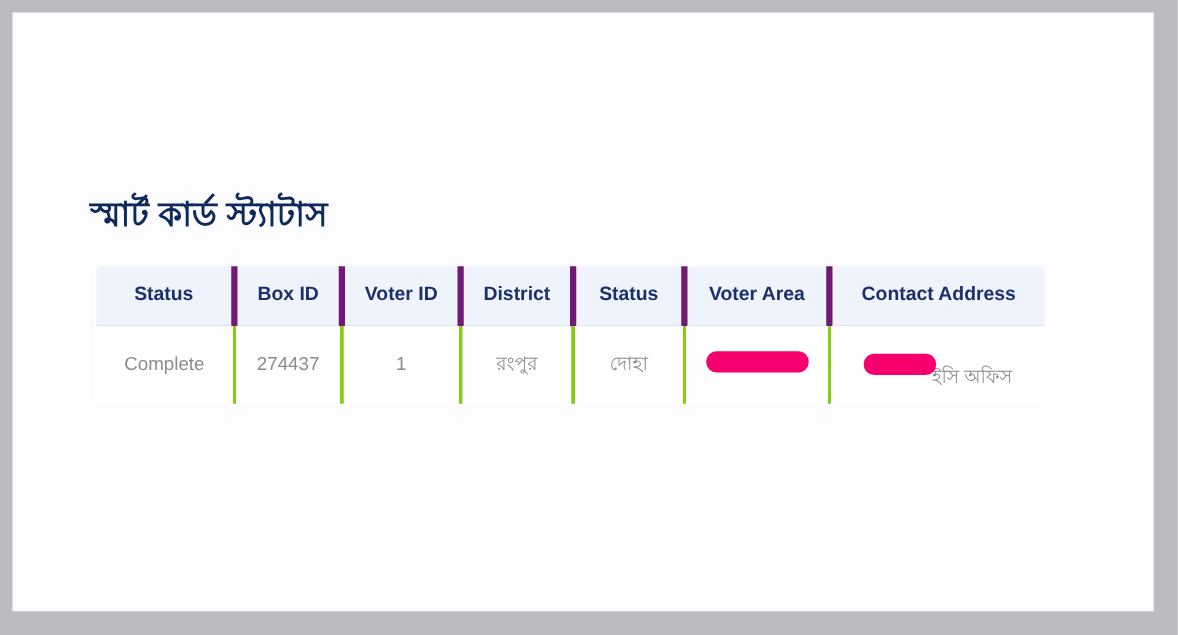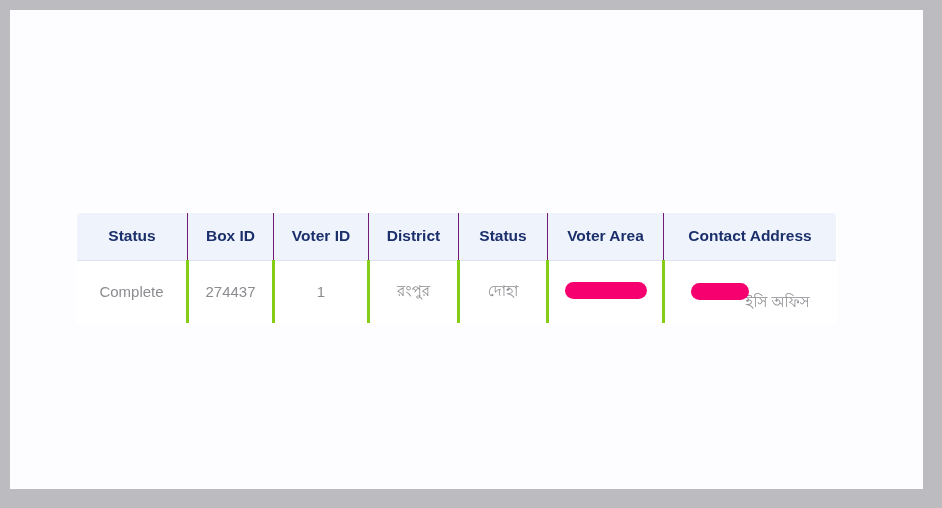--- a/index.html
+++ b/index.html
@@ -72,21 +72,21 @@
   table.status-table thead tr {
     background: #eef3fc;
   }
 
   table.status-table th {
     font-size: 15.5px;
     font-weight: bold;
     color: #1b2f6b;
     text-align: center;
     padding: 14px 6px 15px 6px;
-    border-right: 1px solid #701a75;
+    border-right: 5px solid #701a75;
     border-bottom: 1px solid #dde3ef;
     white-space: nowrap;
     vertical-align: middle;
   }
   table.status-table th:last-child { border-right: none; }
 
   table.status-table td {
     font-size: 15px;
     color: #8c8c90;
     text-align: center;
@@ -145,20 +145,21 @@
     color: #8c8c90;
     font-size: 15px;
   }
 </style>
 </head>
 <body>
 
 <div id="app-frame">
   <div id="page-canvas">
 
+    <h1 id="page-title">স্মার্ট কার্ড স্ট্যাটাস</h1>
 
     <div id="status-table-wrap">
       <table class="status-table">
         <colgroup>
           <col class="col-status">
           <col class="col-boxid">
           <col class="col-compid">
           <col class="col-district">
           <col class="col-upozila">
           <col class="col-voter">

